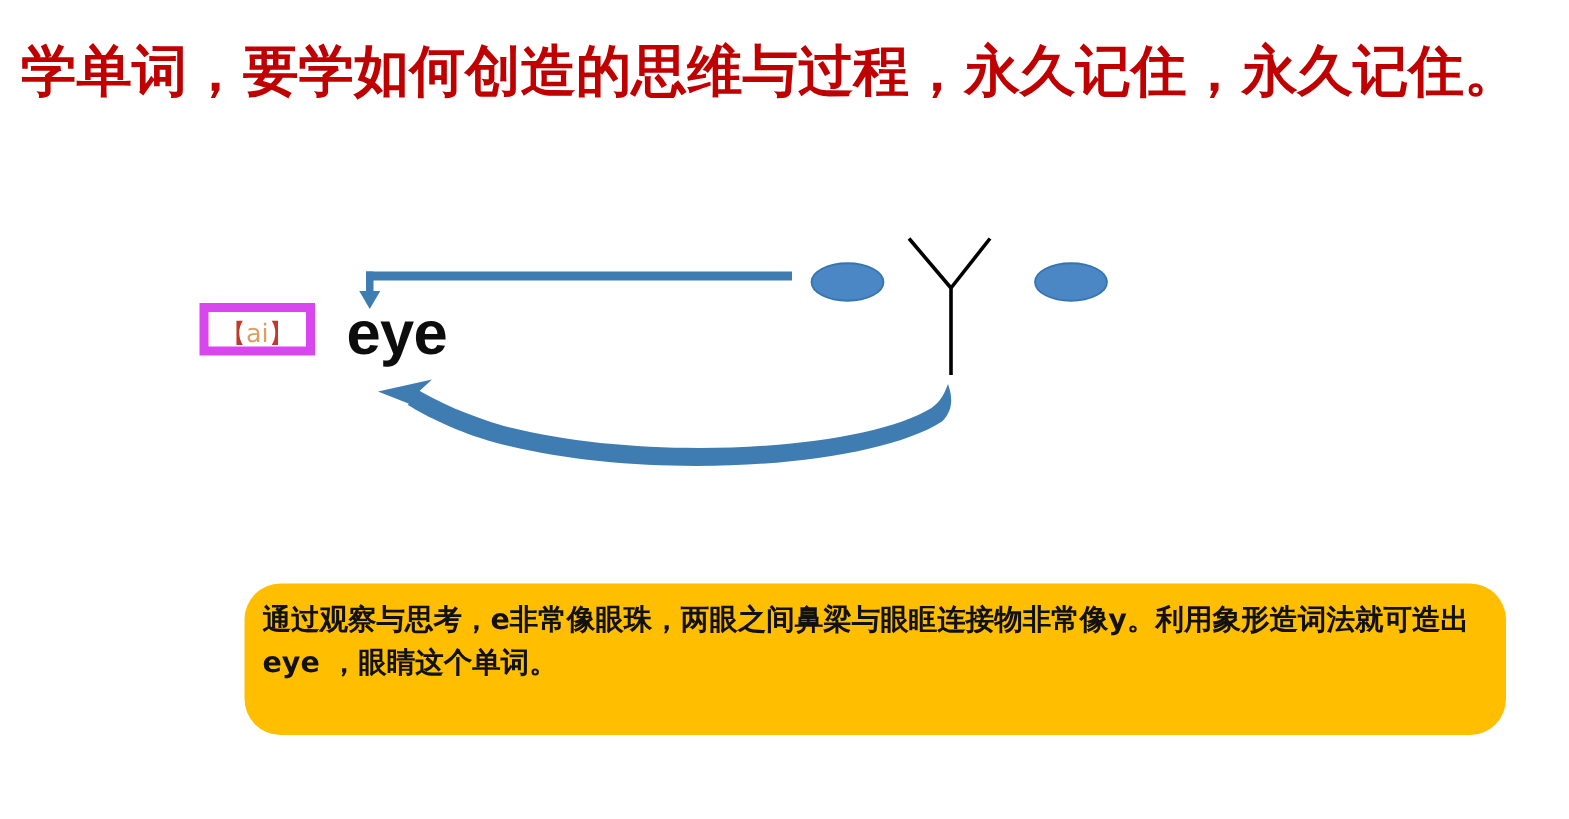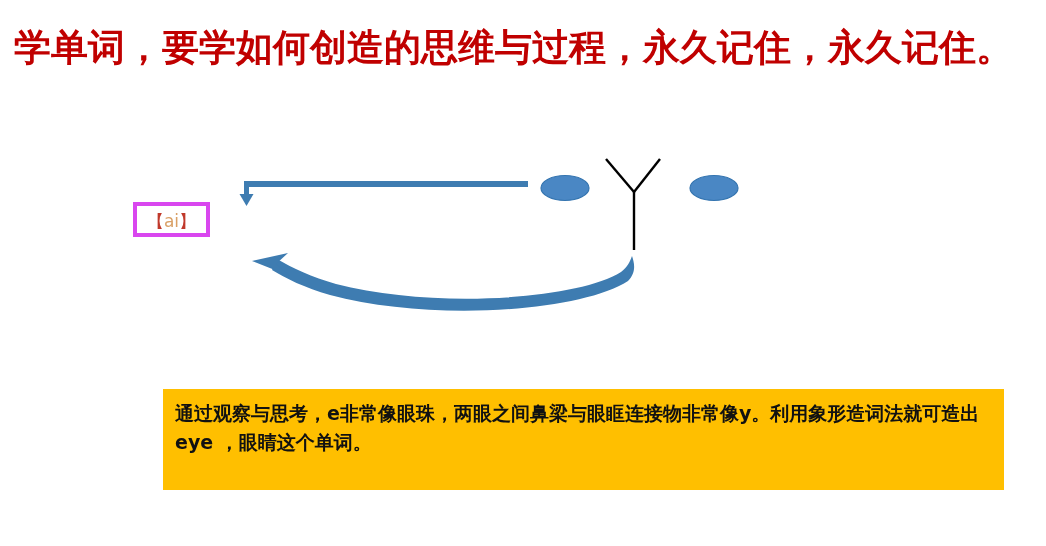--- a/index.html
+++ b/index.html
@@ -45,21 +45,21 @@
     top: 0;
   }
 
   
   #phonetic-box {
     position: absolute;
     left: 133px;
     top: 202px;
     width: 77px;
     height: 35px;
-    border: 4px solid #d946ef;
+    border: 6px solid #d946ef;
     background: #ffffff;
     box-sizing: border-box;
     text-align: center;
     line-height: 31px;
     font-size: 17px;
     color: #D9A066;
     white-space: nowrap;
     font-family: "DejaVu Sans", "Liberation Sans", sans-serif;
   }
   #phonetic-box .brk {
@@ -82,20 +82,21 @@
   
   #caption-box {
     position: absolute;
     left: 163px;
     top: 389px;
     width: 841px;
     height: 101px;
     background: #FFBF00;
     box-sizing: border-box;
     padding: 10px 14px 0 12px;
+    border-radius: 24px;
   }
   #caption-text {
     font-size: 19px;
     font-weight: bold;
     color: #111111;
     line-height: 29px;
     letter-spacing: 0px;
     font-family: "DejaVu Sans", "Liberation Sans", sans-serif;
   }
 </style>
@@ -138,19 +139,20 @@
                C 628 267, 630 261, 632 256 Z" fill="#3E7CB1"></path>
 
       <polygon points="252,261 288,253 276,264 290,276" fill="#3E7CB1"></polygon>
     </g>
   </svg>
 
   <div id="phonetic-box">
     <span class="brk">【</span><span>ai</span><span class="brk">】</span>
   </div>
 
+  <div id="word-eye">eye</div>
 </div>
 
 <div id="caption-box">
   <div id="caption-text">
     <span>通过观察与思考，e非常像眼珠，两眼之间鼻梁与眼眶连接物非常像y。利用象</span><span>形造词法就可造出eye ，眼睛这个单词。</span>
   </div>
 </div>
 
 </body></html>

